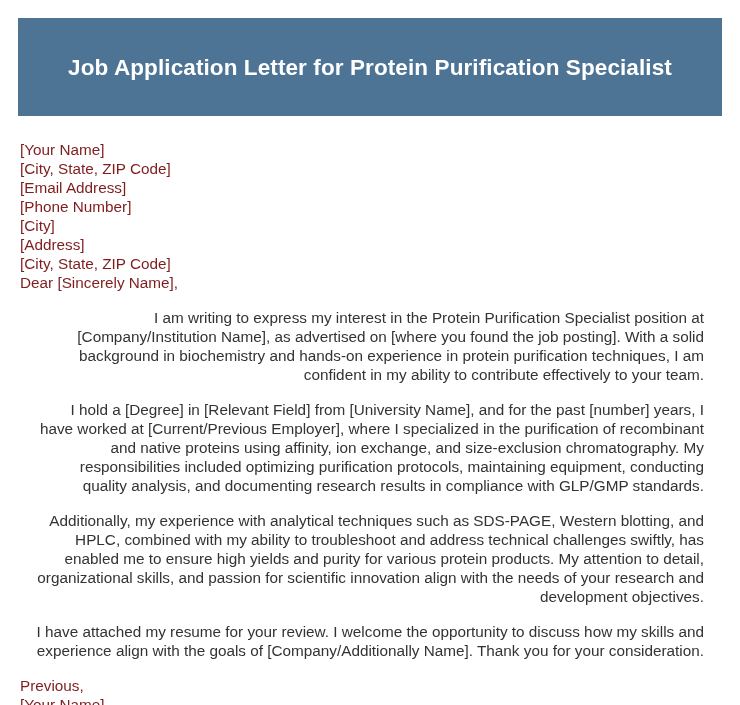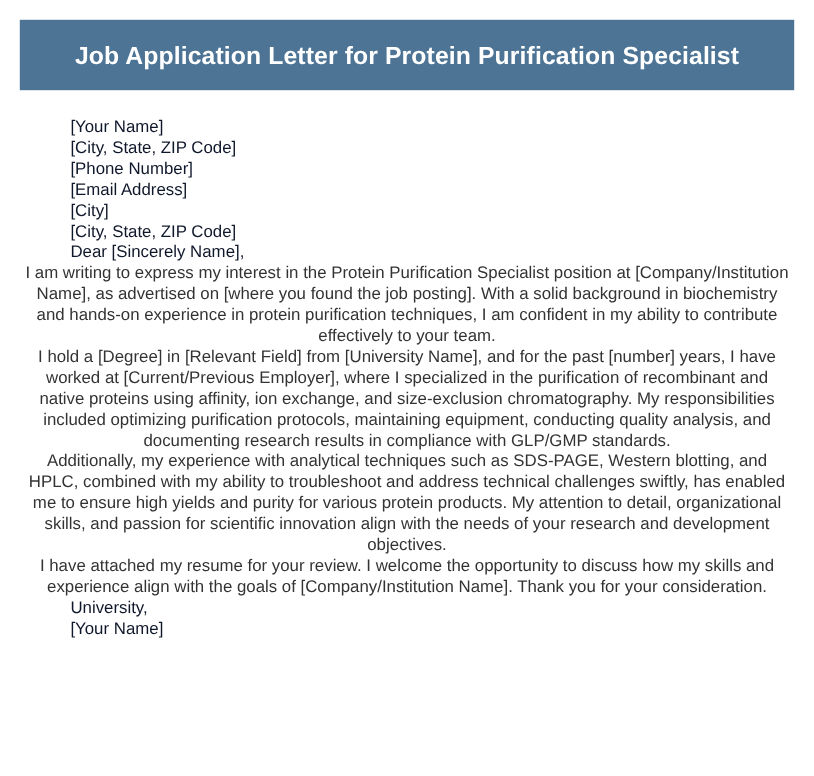--- a/index.html
+++ b/index.html
@@ -15,21 +15,21 @@
     overflow: hidden;
   }
   .page {
     width: 740px;
     height: 705px;
     box-sizing: border-box;
     position: relative;
   }
   .header-band {
     margin: 18px 18px 0 18px;
-    height: 64px;
+    height: 98px;
     background: #4d7495;
     display: flex;
     align-items: center;
     justify-content: center;
     box-sizing: border-box;
     padding: 0 20px;
   }
   .header-title {
     color: #ffffff;
     font-size: 22.5px;
@@ -38,53 +38,53 @@
     text-align: center;
     line-height: 1.2;
   }
   .body-area {
     padding: 24px 20px 0 20px;
     box-sizing: border-box;
   }
   .line {
     font-size: 15.3px;
     line-height: 19px;
-    color: #0f172a;
+    color: #7f1d1d;
     white-space: pre-wrap;
-    margin-left: 44px;
   }
   .para {
     font-size: 15.3px;
     line-height: 19px;
     color: #333333;
-    text-align: center;
-    margin: 0;
+    text-align: right;
+    margin: 16px;
   }
 </style>
 </head>
 <body>
 
 <div class="page">
 
   <div class="header-band">
     <div class="header-title">Job Application Letter for Protein Purification Specialist</div>
   </div>
 
   <div class="body-area">
 
     <div class="line">[Your Name]</div>
     <div class="line">[City, State, ZIP Code]</div>
+    <div class="line">[Email Address]</div>
     <div class="line">[Phone Number]</div>
-    <div class="line">[Email Address]</div>
     <div class="line">[City]</div>
+    <div class="line">[Address]</div>
     <div class="line">[City, State, ZIP Code]</div>
     <div class="line">Dear [Sincerely Name],</div>
 
     <p class="para">I am writing to express my interest in the Protein Purification Specialist position at [Company/Institution Name], as advertised on [where you found the job posting]. With a solid background in biochemistry and hands-on experience in protein purification techniques, I am confident in my ability to contribute effectively to your team.</p>
     <p class="para">I hold a [Degree] in [Relevant Field] from [University Name], and for the past [number] years, I have worked at [Current/Previous Employer], where I specialized in the purification of recombinant and native proteins using affinity, ion exchange, and size-exclusion chromatography. My responsibilities included optimizing purification protocols, maintaining equipment, conducting quality analysis, and documenting research results in compliance with GLP/GMP standards.</p>
     <p class="para">Additionally, my experience with analytical techniques such as SDS-PAGE, Western blotting, and HPLC, combined with my ability to troubleshoot and address technical challenges swiftly, has enabled me to ensure high yields and purity for various protein products. My attention to detail, organizational skills, and passion for scientific innovation align with the needs of your research and development objectives.</p>
-    <p class="para">I have attached my resume for your review. I welcome the opportunity to discuss how my skills and experience align with the goals of [Company/Institution Name]. Thank you for your consideration.</p>
+    <p class="para">I have attached my resume for your review. I welcome the opportunity to discuss how my skills and experience align with the goals of [Company/Additionally Name]. Thank you for your consideration.</p>
 
-    <div class="line">University,</div>
+    <div class="line">Previous,</div>
     <div class="line">[Your Name]</div>
 
   </div>
 </div>
 
 </body></html>

